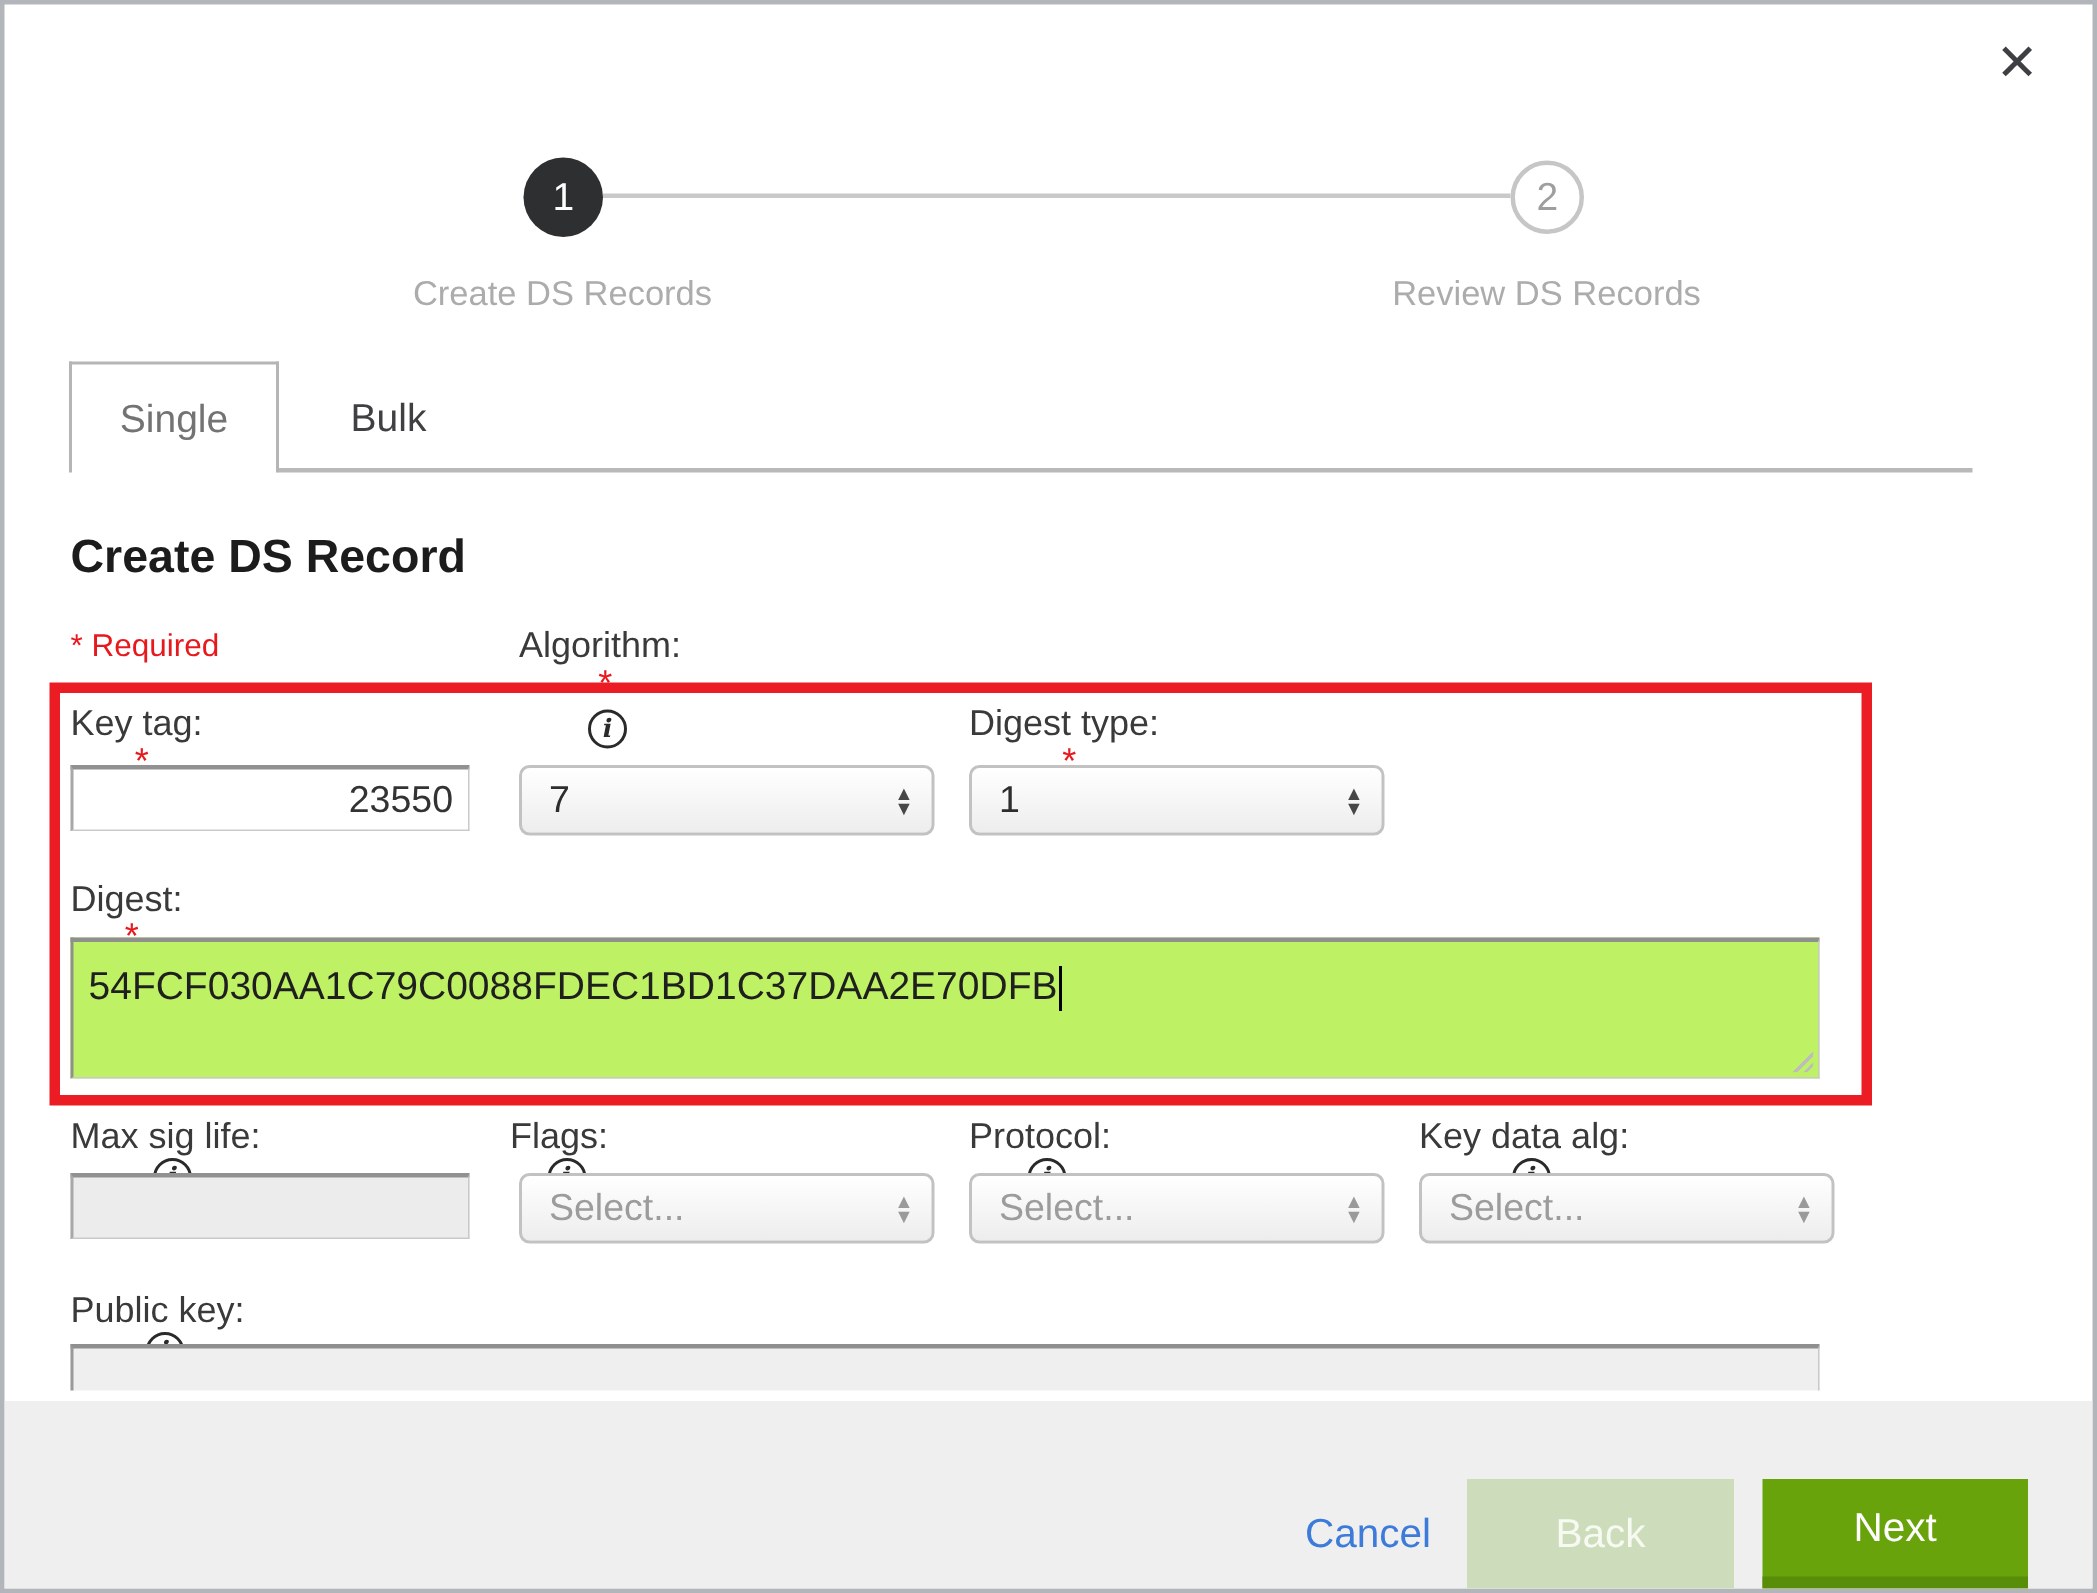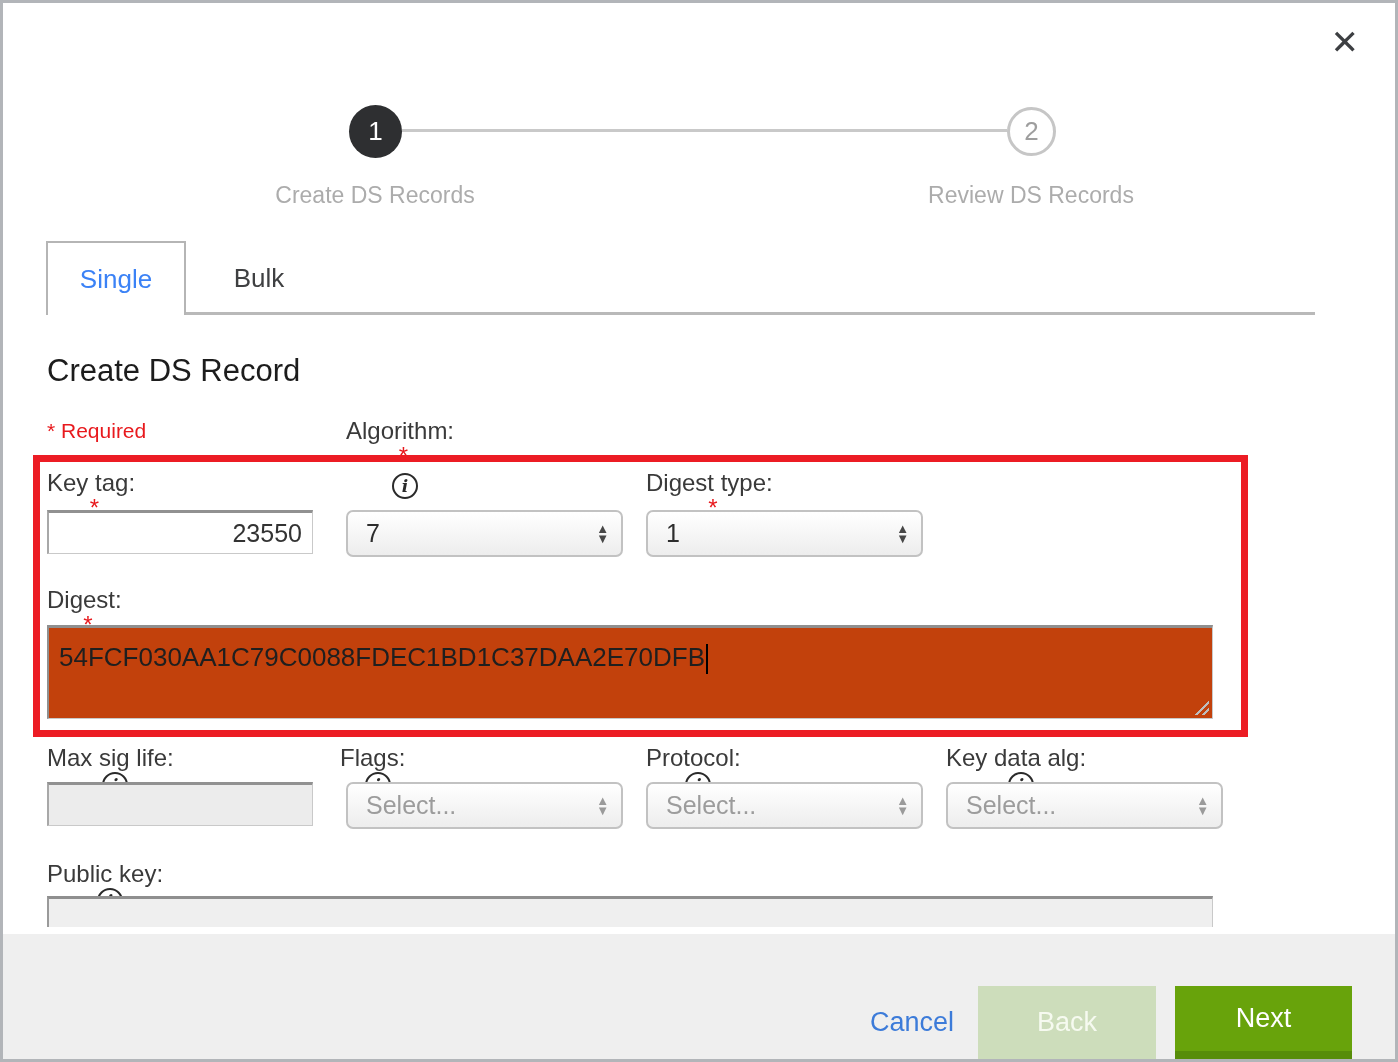--- a/index.html
+++ b/index.html
@@ -49,27 +49,27 @@
     background:#b9b9b9;
   }
   .tab {
     position:absolute; top:238px; height:74px;
     display:flex; align-items:center; justify-content:center;
     font-size:26px; cursor:pointer;
   }
   .tab.single {
     left:43px; width:140px;
     background:#fff; border:2px solid #b5b5b5; border-bottom:none;
-    color:#3b82f6;
+    color:#737373;
   }
   .tab.bulk { left:183px; width:146px; color:#3f4042; }
   
   .page-heading {
     position:absolute; left:44px; top:350px;
-    font-size:31px; font-weight:normal; color:#1c1c1c;
+    font-size:31px; font-weight:bold; color:#1c1c1c;
   }
   .required-note {
     position:absolute; left:44px; top:416px;
     font-size:21px; color:#e8191d;
   }
   
   .annotation-box {
     position:absolute; left:30px; top:452px; width:1215px; height:282px;
     border:7px solid #ec1c24; pointer-events:none; z-index:9;
   }
@@ -104,21 +104,21 @@
     padding:0 12px 0 18px; cursor:pointer;
   }
   .select-value { font-size:25px; color:#2d2d2d; }
   .select-value.placeholder { color:#9c9c9c; }
   .spin-arrows {
     display:flex; flex-direction:column; align-items:center;
     font-size:13px; line-height:10px; color:#474747;
   }
   .spin-arrows.gray { color:#9a9a9a; }
   .textarea-box {
-    position:absolute; background:#c2410c;
+    position:absolute; background:#bef264;
     border:1px solid #c9c9c9; border-top:3px solid #8f8f8f;
     border-left:2px solid #8f8f8f;
     font-size:26px; color:#1f1f1f; padding:14px 10px;
   }
   .text-cursor {
     display:inline-block; width:2px; height:30px; background:#000;
     vertical-align:middle; margin-left:1px;
   }
   .resize-grip {
     position:absolute; right:3px; bottom:3px; width:17px; height:17px;

